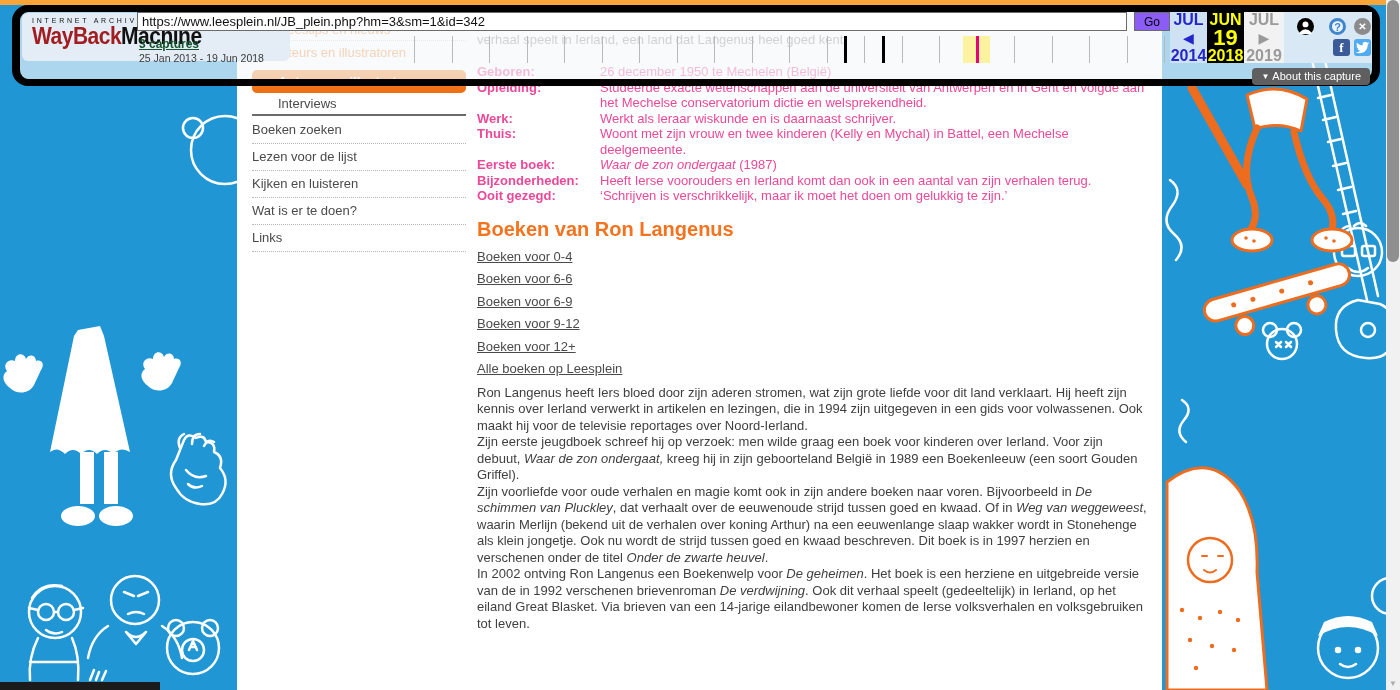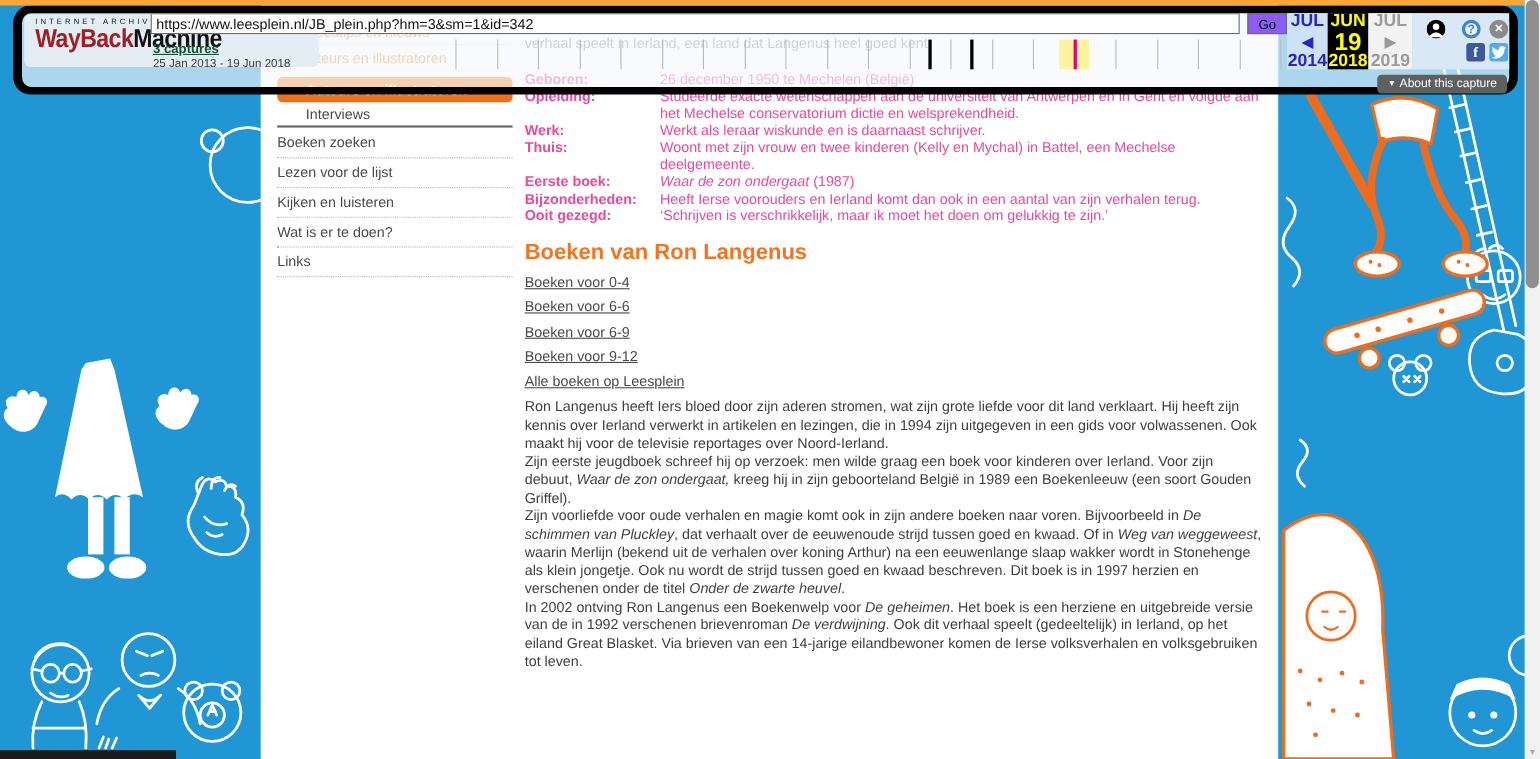--- a/index.html
+++ b/index.html
@@ -242,20 +242,21 @@
             <div class="info-label">Ooit gezegd:</div>
             <div class="info-value">‘Schrijven is verschrikkelijk, maar ik moet het doen om gelukkig te zijn.’</div>
           </div>
         </div>
       <h2>Boeken van Ron Langenus</h2>
       <div class="book-links" id="book-links">
           <a class="blink">Boeken voor 0-4</a>
           <a class="blink">Boeken voor 6-6</a>
           <a class="blink">Boeken voor 6-9</a>
           <a class="blink">Boeken voor 9-12</a>
+          <a class="blink">Boeken voor 12+</a>
           <a class="blink">Alle boeken op Leesplein</a>
         </div>
       <div class="paras" id="paras">
           <p>Ron Langenus heeft Iers bloed door zijn aderen stromen, wat zijn grote liefde voor dit land verklaart. Hij heeft zijn kennis over Ierland verwerkt in artikelen en lezingen, die in 1994 zijn uitgegeven in een gids voor volwassenen. Ook maakt hij voor de televisie reportages over Noord-Ierland.</p>
           <p>Zijn eerste jeugdboek schreef hij op verzoek: men wilde graag een boek voor kinderen over Ierland. Voor zijn debuut, <i>Waar de zon ondergaat,</i> kreeg hij in zijn geboorteland België in 1989 een Boekenleeuw (een soort Gouden Griffel).</p>
           <p>Zijn voorliefde voor oude verhalen en magie komt ook in zijn andere boeken naar voren. Bijvoorbeeld in <i>De schimmen van Pluckley</i>, dat verhaalt over de eeuwenoude strijd tussen goed en kwaad. Of in <i>Weg van weggeweest</i>, waarin Merlijn (bekend uit de verhalen over koning Arthur) na een eeuwenlange slaap wakker wordt in Stonehenge als klein jongetje. Ook nu wordt de strijd tussen goed en kwaad beschreven. Dit boek is in 1997 herzien en verschenen onder de titel <i>Onder de zwarte heuvel</i>.</p>
           <p>In 2002 ontving Ron Langenus een Boekenwelp voor <i>De geheimen</i>. Het boek is een herziene en uitgebreide versie van de in 1992 verschenen brievenroman <i>De verdwijning</i>. Ook dit verhaal speelt (gedeeltelijk) in Ierland, op het eiland Great Blasket. Via brieven van een 14-jarige eilandbewoner komen de Ierse volksverhalen en volksgebruiken tot leven.</p>
         </div>
     </div>
   </div>

